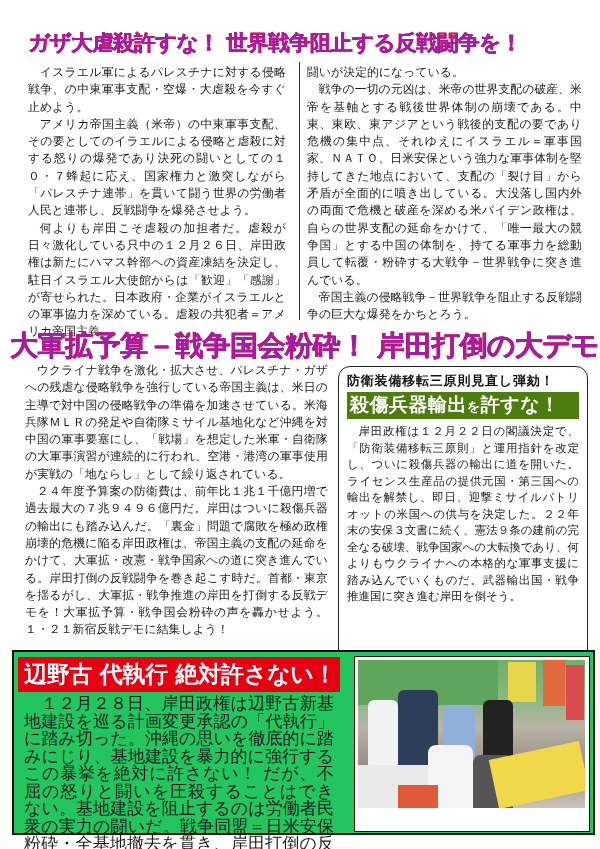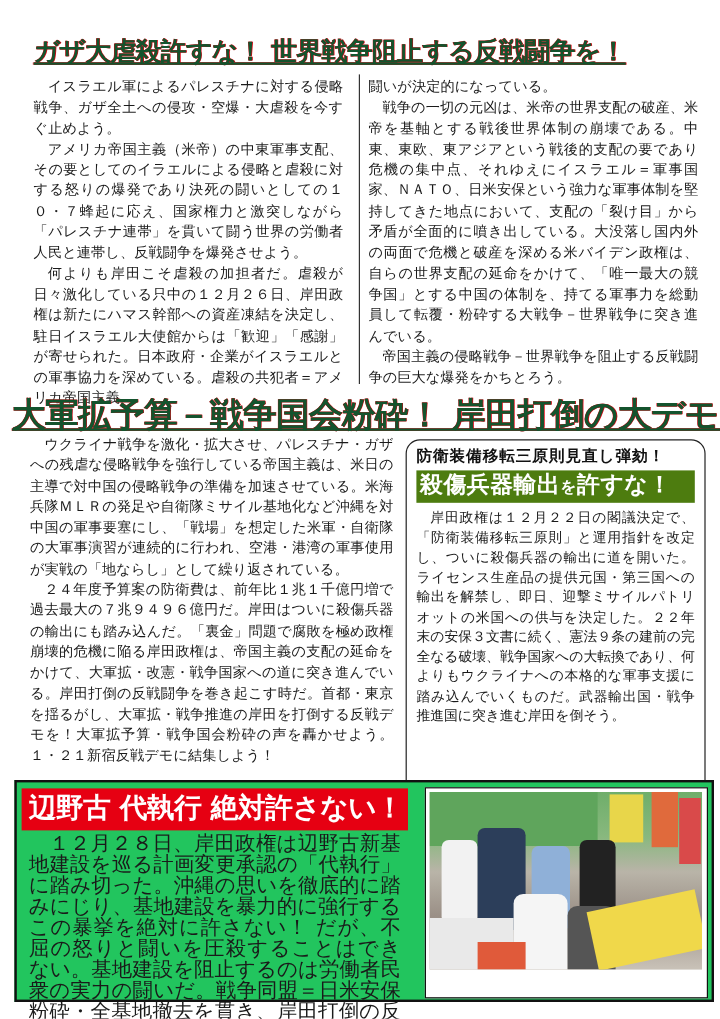--- a/index.html
+++ b/index.html
@@ -3,25 +3,24 @@
   <meta charset="utf-8">
   <style>
     * { box-sizing: border-box; margin: 0; padding: 0; }
     html, body { width: 600px; height: 849px; background: #ffffff; overflow: hidden; }
     body { position: relative; font-family: "DejaVu Sans", sans-serif; color: #1a1a1a; }
 
     .headline {
       position: absolute;
       font-family: "DejaVu Sans", sans-serif;
       font-weight: bold;
-      color: #14532d;
+      color: #a21caf;
       white-space: nowrap;
       letter-spacing: -0.5px;
       text-shadow: 0.5px 0 0 #e60012, -0.3px 0 0 #e60012;
-      text-decoration: underline;
     }
     #headline-1 { left: 28px; top: 28px; font-size: 21.5px; }
     #headline-2 { left: 10px; top: 327px; font-size: 28px; }
 
     .body-text {
       font-size: 11.8px;
       line-height: 17.3px;
       text-align: justify;
       letter-spacing: 0.1px;
     }
@@ -75,21 +74,21 @@
       position: absolute; left: 0; top: 153px; width: 100%; text-align: center;
       font-size: 9.5px; line-height: 16px; letter-spacing: 0.3px; white-space: nowrap;
     }
   </style>
 </head>
 <body>
 
 <div id="headline-1" class="headline">ガザ大虐殺許すな！ 世界戦争阻止する反戦闘争を！</div>
 
 <div id="s1-left" class="body-text">
-  <p>イスラエル軍によるパレスチナに対する侵略戦争、ガザ全土への侵攻・空爆・大虐殺を今すぐ止めよう。</p>
+  <p>イスラエル軍によるパレスチナに対する侵略戦争、の中東軍事支配・空爆・大虐殺を今すぐ止めよう。</p>
   <p>アメリカ帝国主義（米帝）の中東軍事支配、その要としてのイラエルによる侵略と虐殺に対する怒りの爆発であり決死の闘いとしての１０・７蜂起に応え、国家権力と激突しながら「パレスチナ連帯」を貫いて闘う世界の労働者人民と連帯し、反戦闘争を爆発させよう。</p>
   <p>何よりも岸田こそ虐殺の加担者だ。虐殺が日々激化している只中の１２月２６日、岸田政権は新たにハマス幹部への資産凍結を決定し、駐日イスラエル大使館からは「歓迎」「感謝」が寄せられた。日本政府・企業がイスラエルとの軍事協力を深めている。虐殺の共犯者＝アメリカ帝国主義</p>
 </div>
 <div id="s1-divider"></div>
 <div id="s1-right" class="body-text">
   <p class="cont">闘いが決定的になっている。</p>
   <p>戦争の一切の元凶は、米帝の世界支配の破産、米帝を基軸とする戦後世界体制の崩壊である。中東、東欧、東アジアという戦後的支配の要であり危機の集中点、それゆえにイスラエル＝軍事国家、ＮＡＴＯ、日米安保という強力な軍事体制を堅持してきた地点において、支配の「裂け目」から矛盾が全面的に噴き出している。大没落し国内外の両面で危機と破産を深める米バイデン政権は、自らの世界支配の延命をかけて、「唯一最大の競争国」とする中国の体制を、持てる軍事力を総動員して転覆・粉砕する大戦争－世界戦争に突き進んでいる。</p>
   <p>帝国主義の侵略戦争－世界戦争を阻止する反戦闘争の巨大な爆発をかちとろう。</p>
 </div>
 

